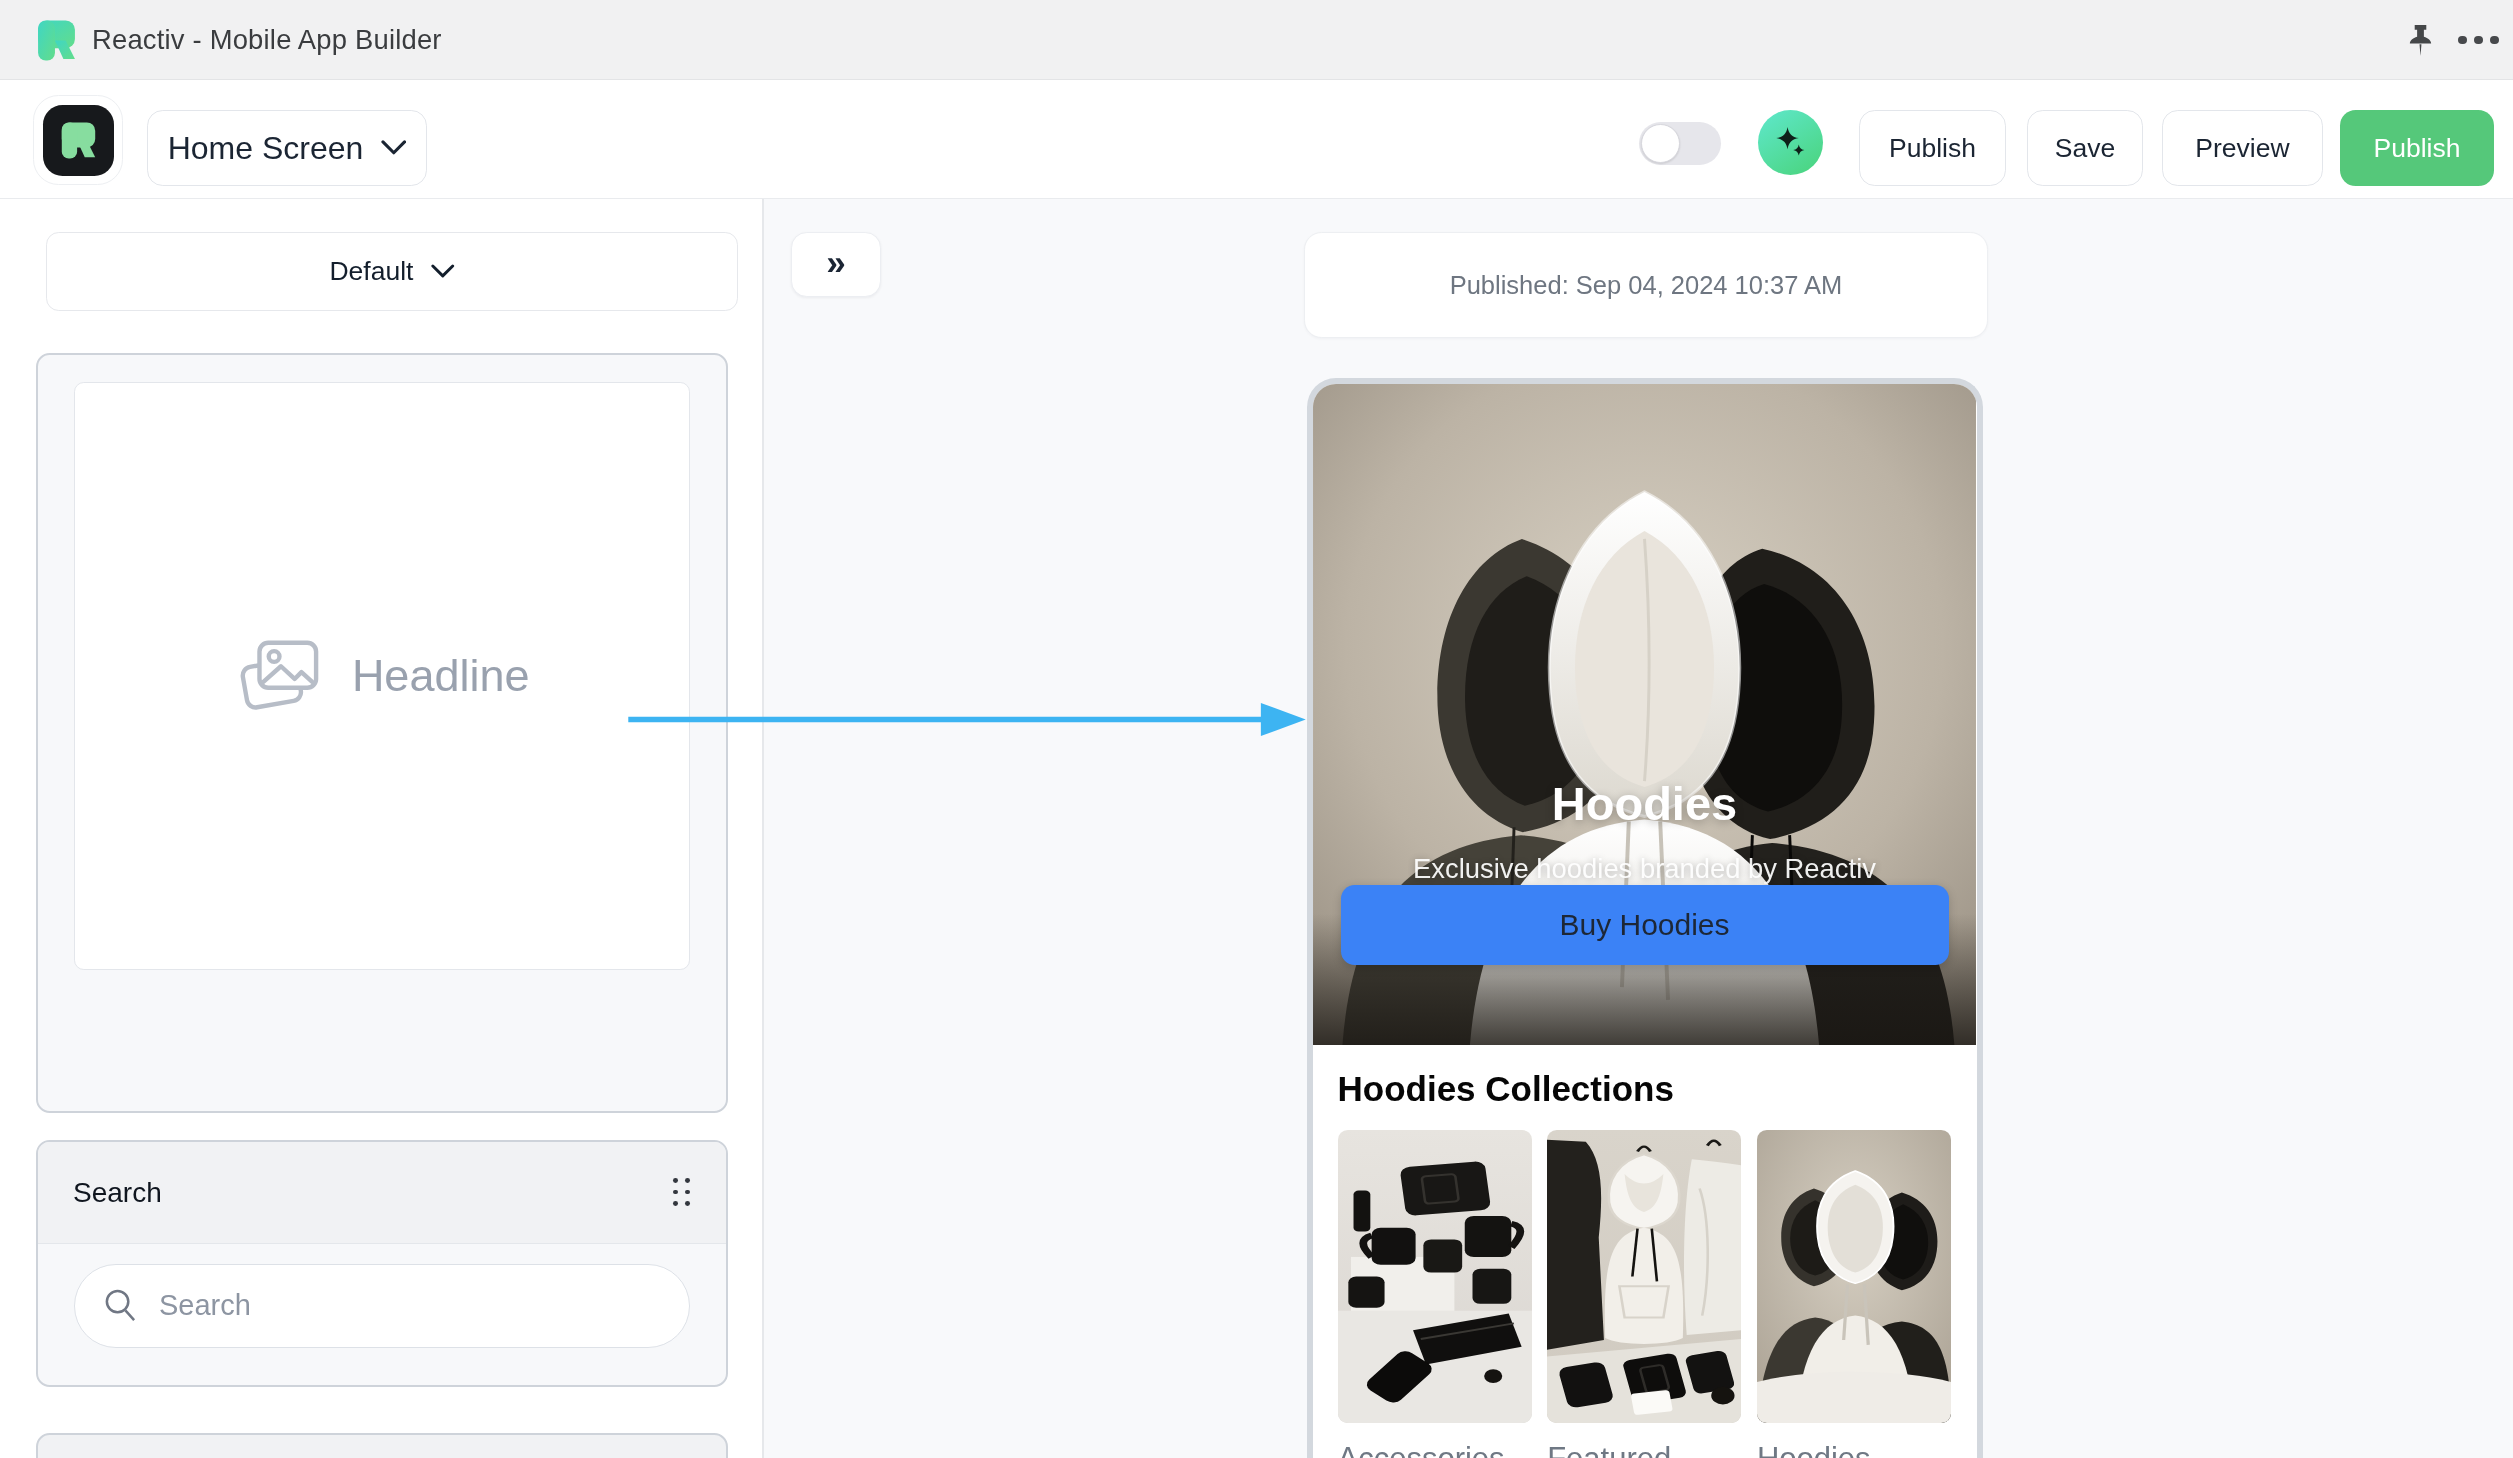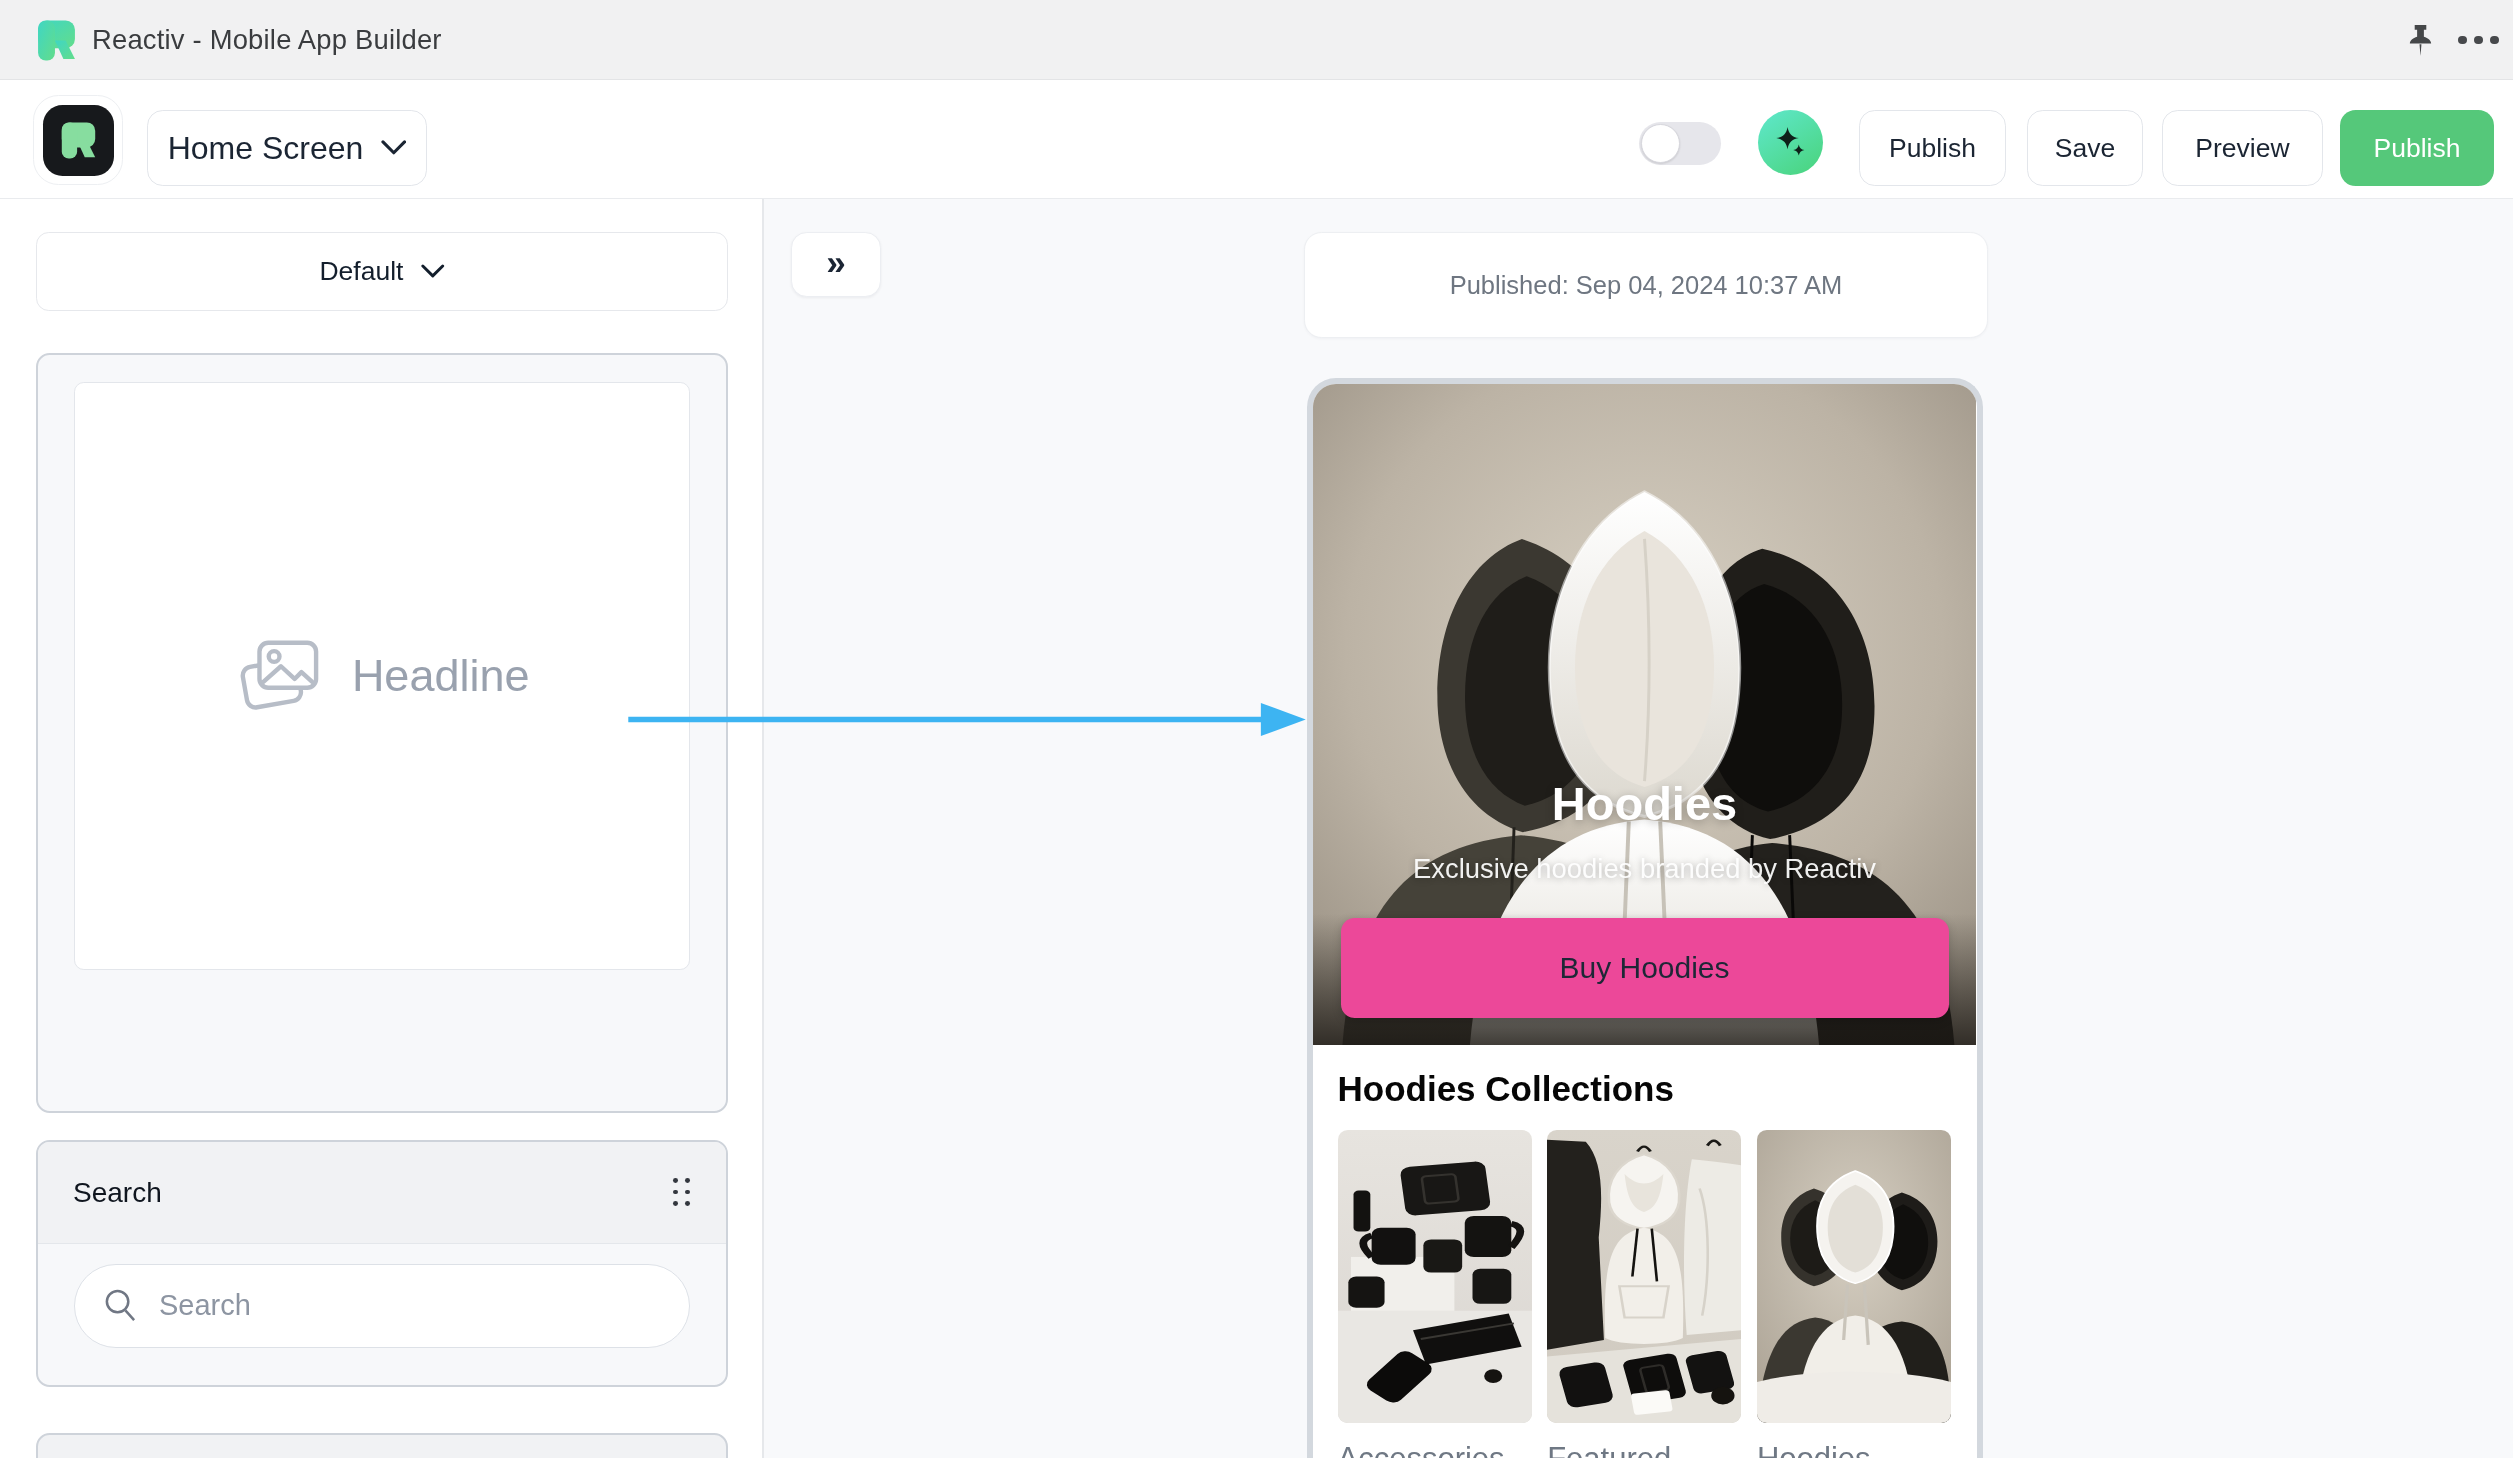--- a/index.html
+++ b/index.html
@@ -46,21 +46,21 @@
   .btn-preview { left:2162px; width:161px; }
   .btn-publish { left:2340px; width:154px; background:#55c87a; border:none; color:#ffffff; }
 
   
   .canvas { position:absolute; left:764px; top:199px; width:1750px; height:1259px;
             background:#f8f9fb; }
   .divider-v { position:absolute; left:762px; top:199px; width:2px; height:1259px;
             background:#e6e8eb; }
 
   
-  .select-default { position:absolute; left:36px; top:232px; width:692px; height:79px;
+  .select-default { position:absolute; left:46px; top:232px; width:692px; height:79px;
             background:#fff; border:1.5px solid #e6e8ec; border-radius:12.7px;
             display:flex; align-items:center; justify-content:center; gap:17.6px;
             font-size:26.5px; color:#131e2c; cursor:pointer; }
   .side-card { position:absolute; left:36px; width:692px; background:#f7f8fa;
             border:2px solid #ced3da; border-radius:13.7px; overflow:hidden; }
   .card-header { height:98px; background:#f1f2f4; border-bottom:1px solid #e4e7eb;
             display:flex; align-items:center; justify-content:space-between; padding:0 35px;
             font-size:28px; color:#10161f; font-weight:500; }
   .drag-handle { display:grid; grid-template-columns:repeat(2,5.9px); grid-template-rows:repeat(3,5.9px);
             gap:5.9px; cursor:grab; }
@@ -96,21 +96,21 @@
            border:6.9px solid #d3d8de; border-bottom:none; border-radius:29px 29px 0 0;
            background:#fff; overflow:hidden; }
   .hero { position:relative; width:663px; height:661px; overflow:hidden; }
   .hero > svg { position:absolute; inset:0; }
   .hero-overlay { position:absolute; inset:0; z-index:2; display:flex; flex-direction:column;
            align-items:center; }
   .hero-title { margin-top:392px; font-size:47px; font-weight:700; color:#ffffff;
            text-shadow:0 2px 9.8px rgba(0,0,0,.28); }
   .hero-sub { margin-top:21.6px; font-size:27.4px; color:rgba(255,255,255,.93);
            text-shadow:0 1px 7.8px rgba(0,0,0,.30); }
-  .hero-cta { margin-top:33px; width:608px; height:100px; background:#ec4899; border-radius:13.7px;
+  .hero-cta { width:608px; height:80px; background:#3b82f6; border-radius:13.7px;
            display:flex; align-items:center; justify-content:center; font-size:30px;
            color:#1d2736; font-weight:500; box-shadow:0 2.9px 9.8px rgba(0,0,0,.18); cursor:pointer; }
   .featured { padding:23.5px 24.5px 0; background:#fff; }
   .featured-h { font-size:35px; font-weight:700; color:#060606; margin-bottom:21.6px; }
   .thumb-row { display:flex; gap:15.7px; }
   .thumb { width:194px; height:293px; border-radius:9.8px; overflow:hidden; flex:0 0 auto; cursor:pointer; }
   .thumb svg { width:100%; height:100%; display:block; }
   .label-row { display:flex; gap:15.7px; margin-top:17.6px; }
   .label-row span { width:194px; font-size:31px; color:#6f7884; }
 

